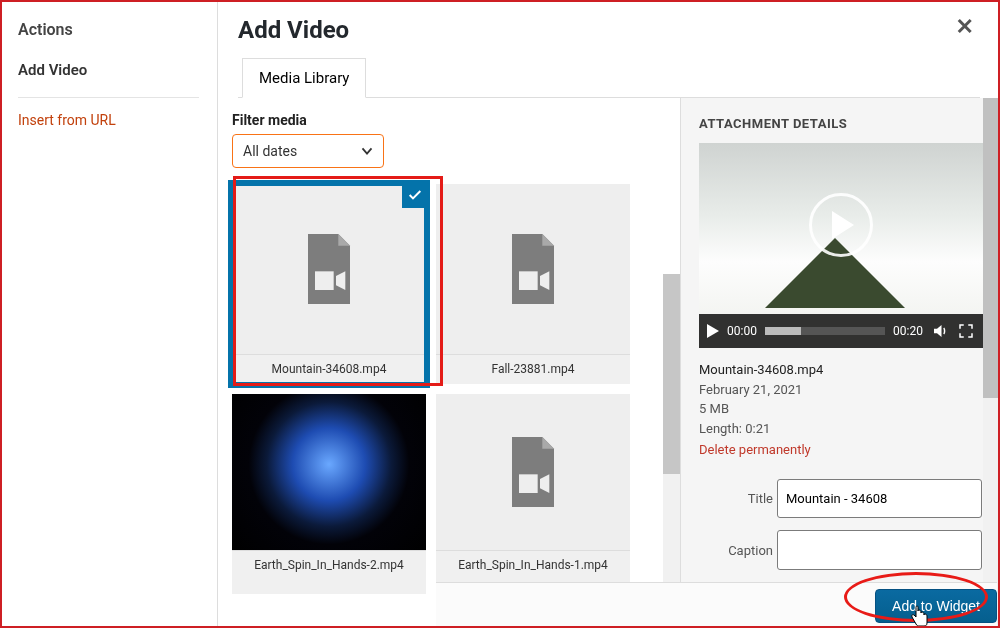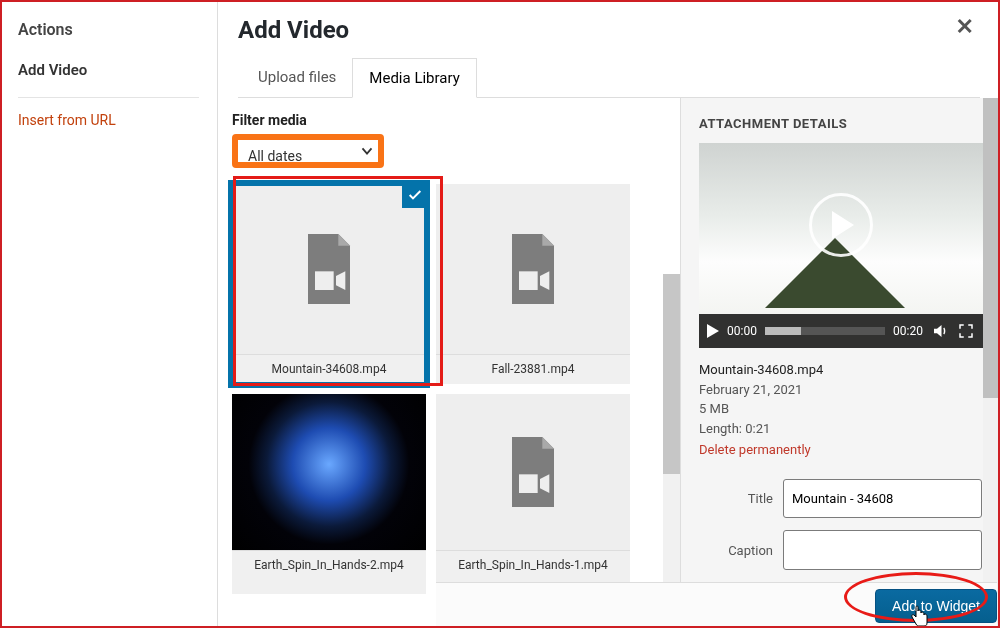--- a/index.html
+++ b/index.html
@@ -124,21 +124,21 @@
     margin-bottom: 6px;
   }
   .select-wrap {
     position: relative;
     width: 152px;
     margin-bottom: 16px;
   }
   .select {
     width: 100%;
     height: 34px;
-    border: 6px solid #f97316;
+    border: 1px solid #f97316;
     border-radius: 4px;
     padding: 0 30px 0 10px;
     font-size: 14px;
     line-height: 32px;
     color: #333;
     background: #fff;
     cursor: pointer;
   }
   .select-arrow {
     position: absolute;
@@ -304,21 +304,21 @@
   .meta p { font-size: 13px; color: #555; line-height: 1.5; }
   .meta .fname { color: #222; }
   .meta .del { color: #c0392b; cursor: pointer; margin-top: 4px; display: inline-block; }
 
   .form {
     margin-top: 22px;
   }
   .form-row {
     display: flex;
     align-items: center;
-    gap: 10px;
+    gap: 4px;
     margin-bottom: 12px;
   }
   .form-row label {
     width: 74px;
     text-align: right;
     color: #555;
     font-size: 13px;
   }
   .form-row input, .form-row textarea {
     flex: 1;
@@ -390,21 +390,20 @@
     <a href="#" class="link">Insert from URL</a>
   </aside>
 
   <section class="main">
 
     <span class="close-x">✕</span>
 
     <div class="main-header">
       <h1 class="main-title">Add Video</h1>
       <div class="tabs">
-        <div class="tab">Upload files</div>
         <div class="tab active">Media Library</div>
       </div>
     </div>
 
     <div class="workarea">
 
       <div class="library">
         <div class="filter-lbl">Filter media</div>
         <div class="select-wrap">
           <div class="select">All dates</div>

